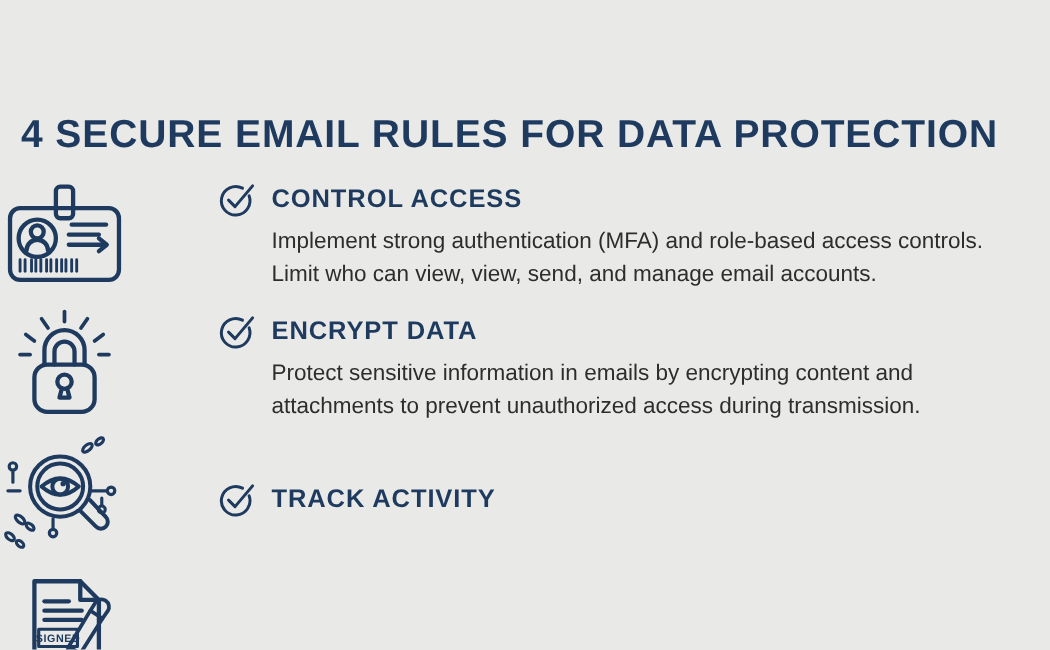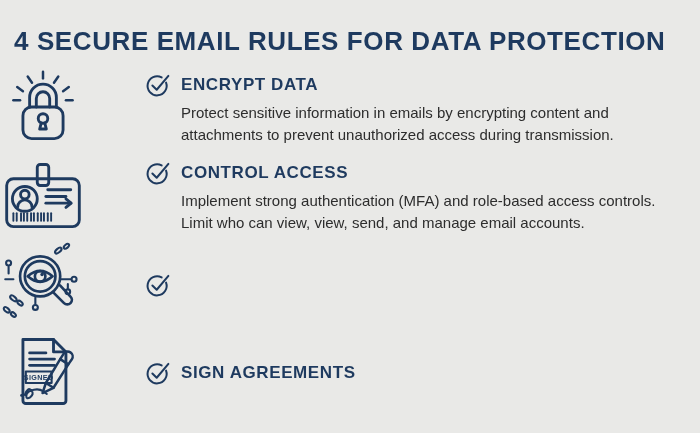--- a/index.html
+++ b/index.html
@@ -4,21 +4,21 @@
 <style>
   html, body { margin: 0; padding: 0; }
   body {
     width: 700px;
     height: 433px;
     background: #e9e9e7;
     font-family: "Liberation Sans", sans-serif;
     position: relative;
     overflow: hidden;
   }
-  .infographic { position: absolute; inset: 0; }
+  .infographic { position: absolute; inset: 0; margin-top: 48px; }
   .title {
     position: absolute;
     left: 14px;
     top: 26px;
     font-size: 26px;
     font-weight: 700;
     letter-spacing: 0.6px;
     color: #1e3a5f;
     white-space: nowrap;
   }
@@ -60,55 +60,20 @@
   }
 </style>
 </head>
 <body>
 
 <div class="infographic">
 
   <div class="title">4 SECURE EMAIL RULES FOR DATA PROTECTION</div>
 
   <div class="rows">
-
-    <div class="row">
-      <div class="icon-col">
-        <svg class="item-icon" viewBox="0 0 90 90">
-          <g class="stroke" stroke-width="3">
-            <rect x="24" y="44" width="42" height="33" rx="9"></rect>
-            <path d="M 31 44 V 34 a 14 14 0 0 1 28 0 V 44"></path>
-            <path d="M 38 44 V 35 a 7 7 0 0 1 14 0 V 44"></path>
-            <circle cx="45" cy="56" r="5"></circle>
-            <path d="M 43.2 60.5 L 41.5 67 H 48.5 L 46.8 60.5"></path>
-          </g>
-          <g class="stroke" stroke-width="2.6">
-            <line x1="45" y1="7" x2="45" y2="14"></line>
-            <line x1="29" y1="12" x2="33.5" y2="18.5"></line>
-            <line x1="61" y1="12" x2="56.5" y2="18.5"></line>
-            <line x1="14" y1="37" x2="21" y2="37"></line>
-            <line x1="76" y1="37" x2="69" y2="37"></line>
-            <line x1="18" y1="23" x2="24" y2="27.5"></line>
-            <line x1="72" y1="23" x2="66" y2="27.5"></line>
-          </g>
-        </svg>
-      </div>
-      <div class="content">
-        <div class="heading-line">
-          <svg class="check-icon" viewBox="0 0 30 30">
-            <g class="stroke" stroke-width="2.3">
-              <path d="M 24.3 12.2 A 11 11 0 1 1 19.2 6.3"></path>
-              <path d="M 8.5 15.5 L 13.5 20.5 L 27 4.5"></path>
-            </g>
-          </svg>
-          <div class="heading">ENCRYPT DATA</div>
-        </div>
-        <div class="description">Protect sensitive information in emails by encrypting content and attachments to prevent unauthorized access during transmission.</div>
-      </div>
-    </div>
 
     <div class="row">
       <div class="icon-col">
         <svg class="item-icon" viewBox="0 0 90 90">
           <g class="stroke" stroke-width="3">
             <rect x="7" y="27" width="76" height="50" rx="7"></rect>
             <rect x="39" y="12" width="12" height="22" rx="3"></rect>
             <circle cx="26" cy="48" r="13"></circle>
             <circle cx="26" cy="43.5" r="4.5"></circle>
             <path d="M 18.5 56.5 a 7.5 7.5 0 0 1 15 0"></path>
@@ -137,20 +102,55 @@
         <div class="heading-line">
           <svg class="check-icon" viewBox="0 0 30 30">
             <g class="stroke" stroke-width="2.3">
               <path d="M 24.3 12.2 A 11 11 0 1 1 19.2 6.3"></path>
               <path d="M 8.5 15.5 L 13.5 20.5 L 27 4.5"></path>
             </g>
           </svg>
           <div class="heading">CONTROL ACCESS</div>
         </div>
         <div class="description">Implement strong authentication (MFA) and role-based access controls. Limit who can view, view, send, and manage email accounts.</div>
+      </div>
+    </div>
+
+    <div class="row">
+      <div class="icon-col">
+        <svg class="item-icon" viewBox="0 0 90 90">
+          <g class="stroke" stroke-width="3">
+            <rect x="24" y="44" width="42" height="33" rx="9"></rect>
+            <path d="M 31 44 V 34 a 14 14 0 0 1 28 0 V 44"></path>
+            <path d="M 38 44 V 35 a 7 7 0 0 1 14 0 V 44"></path>
+            <circle cx="45" cy="56" r="5"></circle>
+            <path d="M 43.2 60.5 L 41.5 67 H 48.5 L 46.8 60.5"></path>
+          </g>
+          <g class="stroke" stroke-width="2.6">
+            <line x1="45" y1="7" x2="45" y2="14"></line>
+            <line x1="29" y1="12" x2="33.5" y2="18.5"></line>
+            <line x1="61" y1="12" x2="56.5" y2="18.5"></line>
+            <line x1="14" y1="37" x2="21" y2="37"></line>
+            <line x1="76" y1="37" x2="69" y2="37"></line>
+            <line x1="18" y1="23" x2="24" y2="27.5"></line>
+            <line x1="72" y1="23" x2="66" y2="27.5"></line>
+          </g>
+        </svg>
+      </div>
+      <div class="content">
+        <div class="heading-line">
+          <svg class="check-icon" viewBox="0 0 30 30">
+            <g class="stroke" stroke-width="2.3">
+              <path d="M 24.3 12.2 A 11 11 0 1 1 19.2 6.3"></path>
+              <path d="M 8.5 15.5 L 13.5 20.5 L 27 4.5"></path>
+            </g>
+          </svg>
+          <div class="heading">ENCRYPT DATA</div>
+        </div>
+        <div class="description">Protect sensitive information in emails by encrypting content and attachments to prevent unauthorized access during transmission.</div>
       </div>
     </div>
 
     <div class="row">
       <div class="icon-col">
         <svg class="item-icon" viewBox="0 0 90 90">
           <g class="stroke" stroke-width="2.8">
             <circle cx="42" cy="37" r="21"></circle>
             <circle cx="42" cy="37" r="16"></circle>
             <path d="M 29 37 Q 42 25.5 55 37 Q 42 48.5 29 37 Z"></path>
@@ -178,20 +178,21 @@
         </svg>
       </div>
       <div class="content">
         <div class="heading-line">
           <svg class="check-icon" viewBox="0 0 30 30">
             <g class="stroke" stroke-width="2.3">
               <path d="M 24.3 12.2 A 11 11 0 1 1 19.2 6.3"></path>
               <path d="M 8.5 15.5 L 13.5 20.5 L 27 4.5"></path>
             </g>
           </svg>
+          <div class="heading">TRACK ACTIVITY</div>
         </div>
       </div>
     </div>
 
     <div class="row">
       <div class="icon-col">
         <svg class="item-icon" viewBox="0 0 90 90">
           <g class="stroke" stroke-width="3">
             <path d="M 24 11 H 56 L 69 24 V 75 a 3 3 0 0 1 -3 3 H 27 a 3 3 0 0 1 -3 -3 Z"></path>
             <path d="M 56 11 V 24 H 69"></path>
@@ -206,26 +207,17 @@
           <circle cx="22.5" cy="69.5" r="1.4" fill="#1e3a5f"></circle>
           <g class="stroke" stroke-width="2.6">
             <path d="M 44.5 67 L 48 56.5 L 63 31.5 L 71.5 37 L 56 61.5 Z"></path>
             <path d="M 63 31.5 L 66.5 26 a 5.2 5.2 0 0 1 8.7 5.7 L 71.5 37"></path>
             <line x1="48" y1="56.5" x2="56" y2="61.5"></line>
           </g>
           <text x="40.5" y="53.5" text-anchor="middle" font-family="Liberation Sans, sans-serif" font-size="7.5" font-weight="bold" letter-spacing="0.4" fill="#1e3a5f">SIGNED</text>
         </svg>
       </div>
       <div class="content">
-        <div class="heading-line">
-          <svg class="check-icon" viewBox="0 0 30 30">
-            <g class="stroke" stroke-width="2.3">
-              <path d="M 24.3 12.2 A 11 11 0 1 1 19.2 6.3"></path>
-              <path d="M 8.5 15.5 L 13.5 20.5 L 27 4.5"></path>
-            </g>
-          </svg>
-          <div class="heading">SIGN AGREEMENTS</div>
-        </div>
       </div>
     </div>
 
   </div>
 </div>
 
 </body></html>

